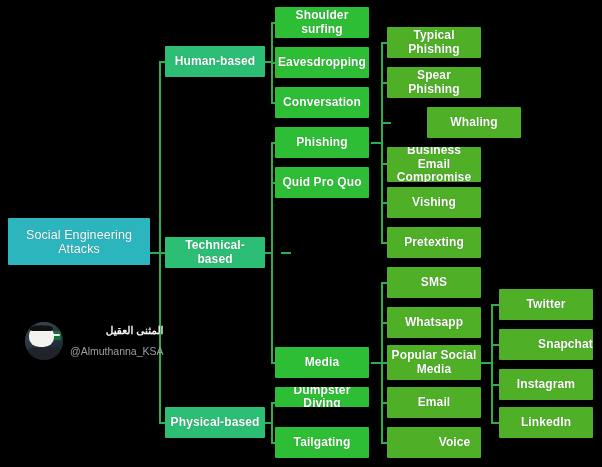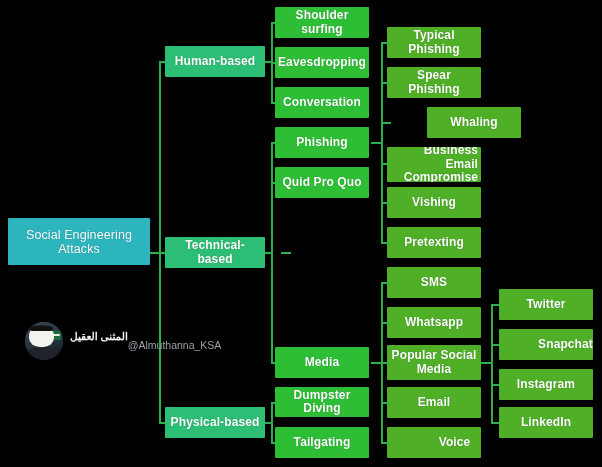--- a/index.html
+++ b/index.html
@@ -66,21 +66,21 @@
   #avatar .sky   { position:absolute; inset:0; background:linear-gradient(160deg,#3c4a56 0%,#23313c 60%,#12191f 100%); }
   #avatar .flag  { position:absolute; right:2px; top:9px; width:13px; height:9px; background:#1d6b3a; border-radius:1px; }
   #avatar .flagw { position:absolute; right:3px; top:12px; width:10px; height:2px; background:#e9eee9; border-radius:1px; }
   #avatar .ghutra{ position:absolute; left:4px; top:3px; width:25px; height:22px; background:#f2f2ef; border-radius:50% 50% 42% 42%; }
   #avatar .igal  { position:absolute; left:5px; top:3px; width:23px; height:6px; background:#111; border-radius:50% 50% 20% 20%; }
   #avatar .face  { position:absolute; left:10px; top:10px; width:14px; height:15px; background:#c99a70; border-radius:45% 45% 50% 50%; }
   #avatar .beard { position:absolute; left:10px; top:18px; width:14px; height:8px; background:#2a2a2a; border-radius:0 0 50% 50%; }
   #avatar .thobe { position:absolute; left:2px; bottom:0; width:34px; height:13px; background:#20242a; border-radius:40% 40% 0 0; }
   #avatar .bisht { position:absolute; left:0px; bottom:0; width:38px; height:12px; background:#121418; border-radius:45% 45% 0 0; }
 
-  #wm-text { display: flex; justify-content: center; }
+  #wm-text { display: flex; flex-direction: column; justify-content: center; }
   #wm-name {
     color: #f2f2f2;
     font-size: 10.5px;
     font-weight: 700;
     direction: rtl;
     unicode-bidi: embed;
     line-height: 1.2;
   }
   #wm-handle {
     color: #9aa0a6;
@@ -170,37 +170,37 @@
   <div class="node lvl3" style="left:275px; top:127px; width:94px; height:31px;">
     <span>Phishing</span>
   </div>
   <div class="node lvl3" style="left:275px; top:167px; width:94px; height:31px;">
     <span>Quid Pro Quo</span>
   </div>
   <div class="node lvl3" style="left:275px; top:347px; width:94px; height:31px;">
     <span>Media</span>
   </div>
 
-  <div class="node lvl3" style="left:275px; top:387px; width:94px; height:30px;">
+  <div class="node lvl3" style="left:275px; top:387px; width:94px; height:20px;">
     <span>Dumpster Diving</span>
   </div>
   <div class="node lvl3" style="left:275px; top:427px; width:94px; height:31px;">
     <span>Tailgating</span>
   </div>
 
   <div class="node lvl4" style="left:387px; top:27px; width:94px; height:31px;">
     <span>Typical Phishing</span>
   </div>
   <div class="node lvl4" style="left:387px; top:67px; width:94px; height:31px;">
     <span>Spear Phishing</span>
   </div>
   <div class="node lvl4" style="left:387px; top:107px; width:94px; height:31px;margin-left:40px;">
     <span>Whaling</span>
   </div>
-  <div class="node lvl4" style="left:387px; top:147px; width:94px; height:35px;text-align:right;">
+  <div class="node lvl4" style="left:387px; top:147px; width:94px; height:35px;">
     <span>Business Email Compromise</span>
   </div>
   <div class="node lvl4" style="left:387px; top:187px; width:94px; height:31px;">
     <span>Vishing</span>
   </div>
   <div class="node lvl4" style="left:387px; top:227px; width:94px; height:31px;">
     <span>Pretexting</span>
   </div>
 
   <div class="node lvl4" style="left:387px; top:267px; width:94px; height:31px;">

